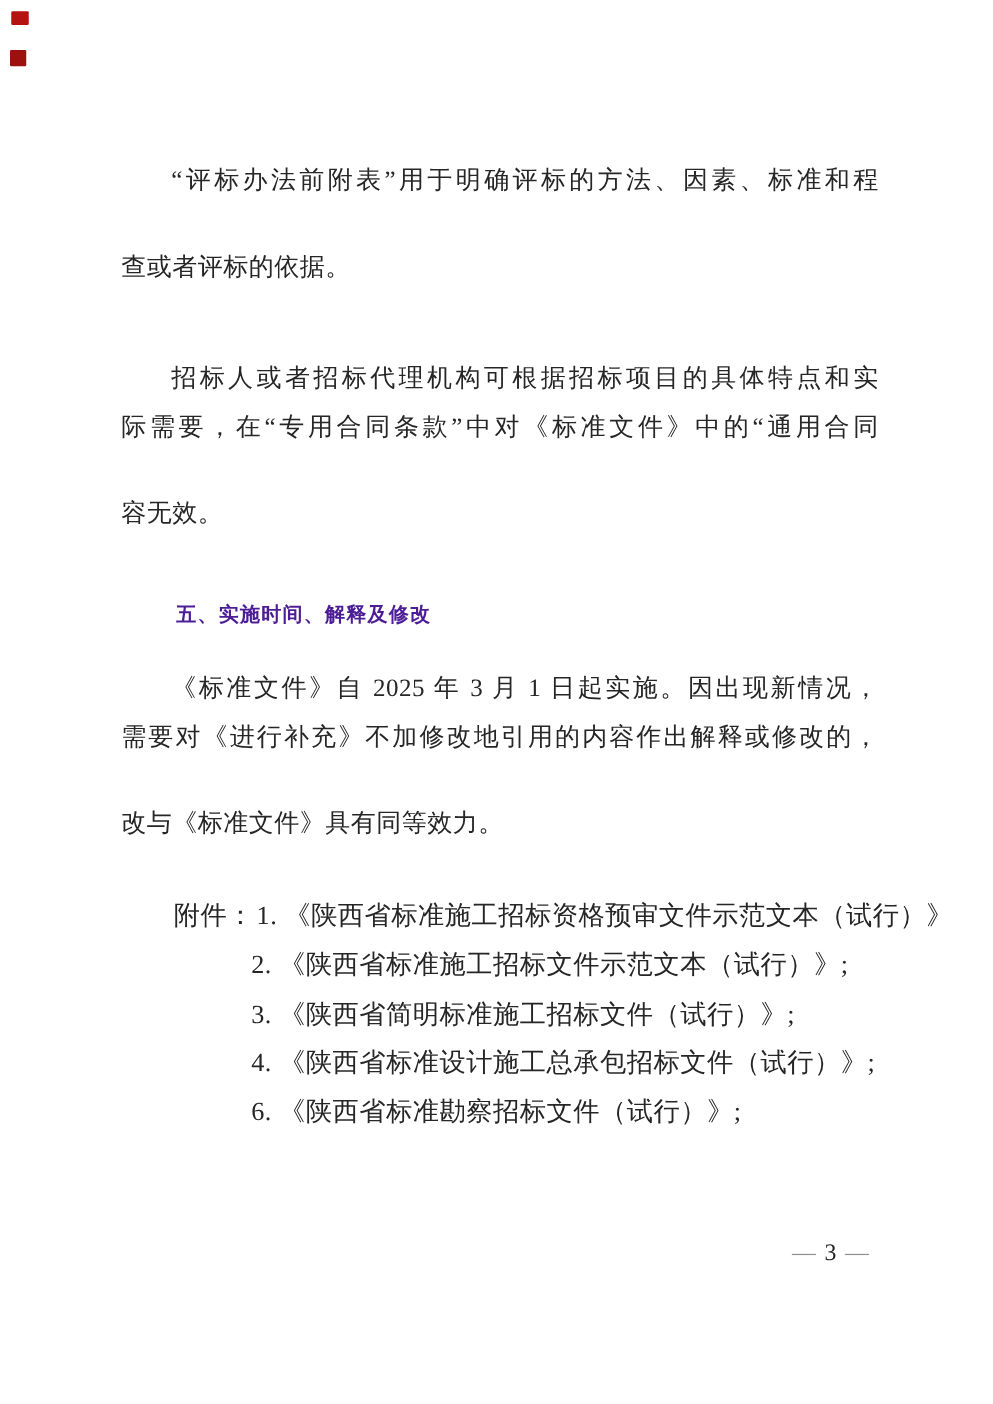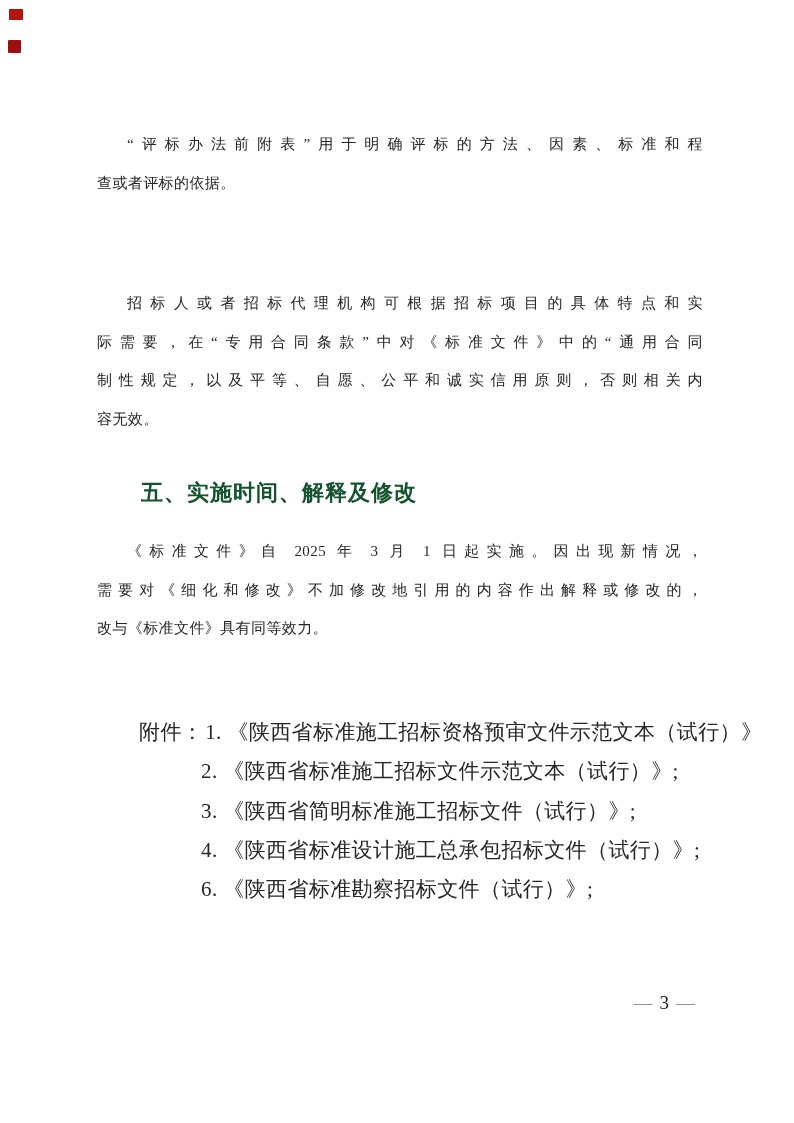--- a/index.html
+++ b/index.html
@@ -16,40 +16,40 @@
     width: 794px; height: 1123px;
     background: #ffffff;
   }
   
   .stamp { position: absolute; border-radius: 1px; }
   .stamp1 { left: 9px;  top: 9px;  width: 14px; height: 11px; background: #b51212; }
   .stamp2 { left: 8px;  top: 40px; width: 13px; height: 13px; background: #9c1010; }
 
   .para {
     position: absolute; left: 97px; width: 606px;
-    font-size: 15px; letter-spacing: 0.4px;
+    font-size: 20px; letter-spacing: 0.4px;
   }
   .line {
     height: 38.5px; line-height: 38.5px;
     text-align: justify; text-align-last: justify;
     overflow: hidden;
   }
   .line.first { text-indent: 2em; }
-  .line.short { text-align-last: left; }
+  .line.short { text-align-last: left; margin-top: 31px; }
 
   .p1 { top: 125px; }
   .p2 { top: 284px; }
   .p3 { top: 532px; }
 
   .heading {
     position: absolute; left: 97px; top: 476px; width: 606px;
     margin: 0; padding-left: 44px;
     font-family: "Liberation Sans", "DejaVu Sans", sans-serif;
-    font-weight: 700; font-size: 22px; line-height: 34px;
-    letter-spacing: 1px; color: #14532d;
+    font-weight: 700; font-size: 16px; line-height: 34px;
+    letter-spacing: 1px; color: #4c1d95;
   }
 
   .attachments {
     position: absolute; left: 97px; top: 713px; width: 660px;
     font-size: 21px; letter-spacing: 0.4px;
   }
   .aline {
     height: 39.3px; line-height: 39.3px;
     white-space: nowrap; overflow: hidden;
   }
@@ -74,29 +74,28 @@
   <div class="stamp stamp2"></div>
 
   <div class="para p1">
     <div class="line first">“评标办法前附表”用于明确评标的方法、因素、标准和程</div>
     <div class="line short">查或者评标的依据。</div>
   </div>
 
   <div class="para p2">
     <div class="line first">招标人或者招标代理机构可根据招标项目的具体特点和实</div>
     <div class="line">际需要，在“专用合同条款”中对《标准文件》中的“通用合同</div>
-    <div class="line">制性规定，以及平等、自愿、公平和诚实信用原则，否则相关内</div>
     <div class="line short">容无效。</div>
   </div>
 
   <h2 class="heading">五、实施时间、解释及修改</h2>
 
   <div class="para p3">
     <div class="line first">《标准文件》自 2025 年 3 月 1 日起实施。因出现新情况，</div>
-    <div class="line">需要对《细化和修改》不加修改地引用的内容作出解释或修改的，</div>
+    <div class="line">需要对《进行补充》不加修改地引用的内容作出解释或修改的，</div>
     <div class="line short">改与《标准文件》具有同等效力。</div>
   </div>
 
   <div class="attachments">
     <div class="aline a1">
       <span class="att-label">附件：</span><span>1. 《陕西省标准施工招标资格预审文件示范文本（试行）》;</span>
     </div>
     <div class="aline rest">2. 《陕西省标准施工招标文件示范文本（试行）》;</div>
     <div class="aline rest">3. 《陕西省简明标准施工招标文件（试行）》;</div>
     <div class="aline rest">4. 《陕西省标准设计施工总承包招标文件（试行）》;</div>

